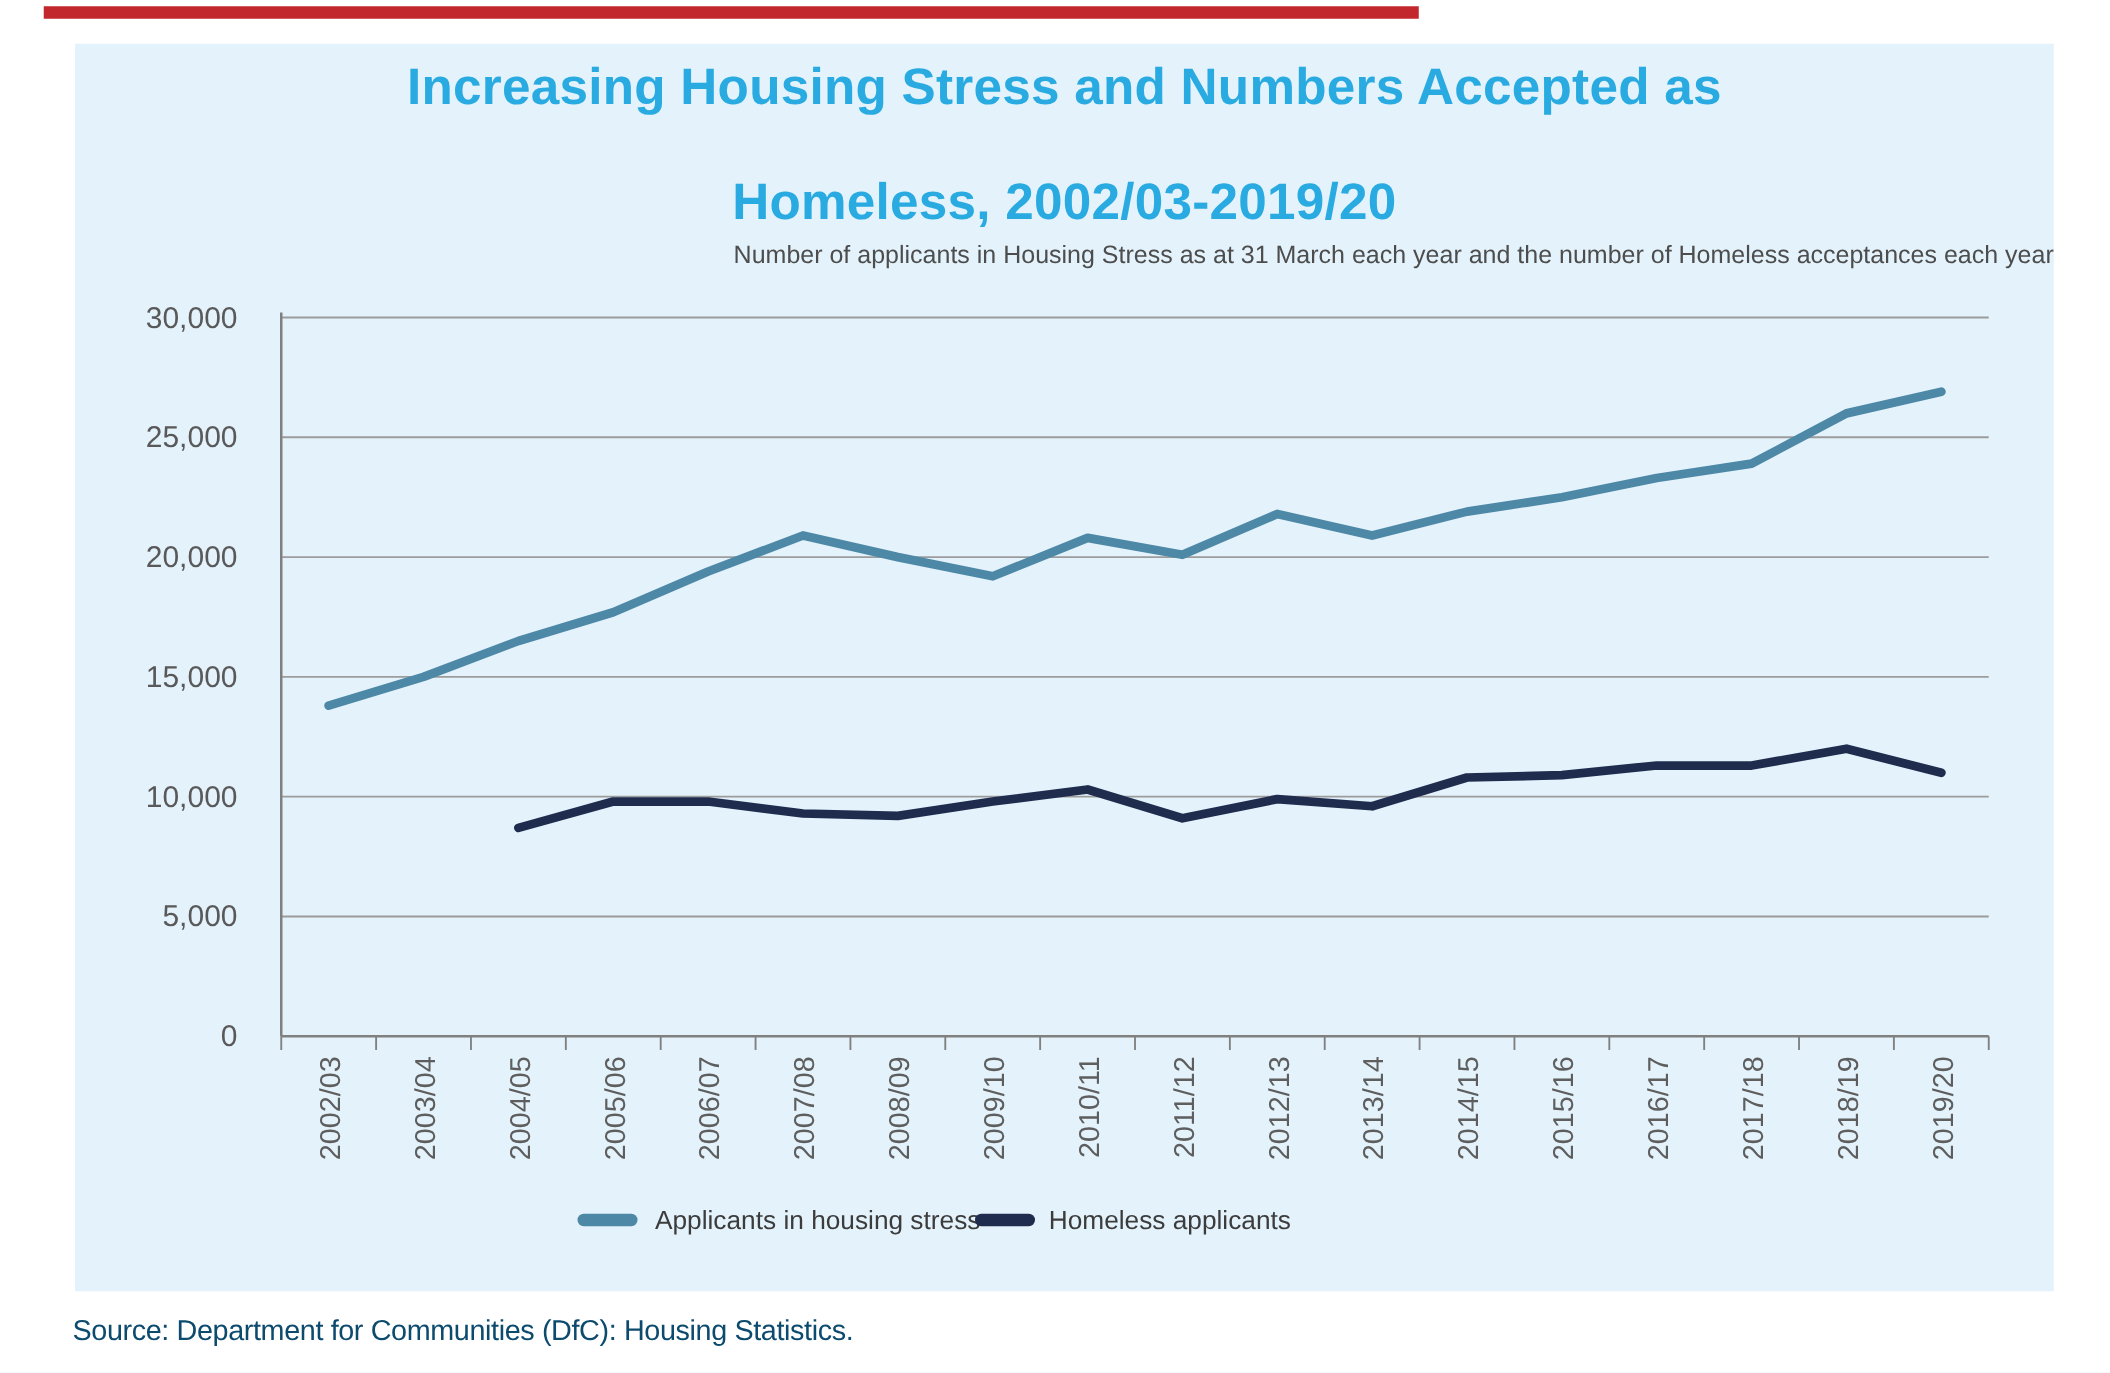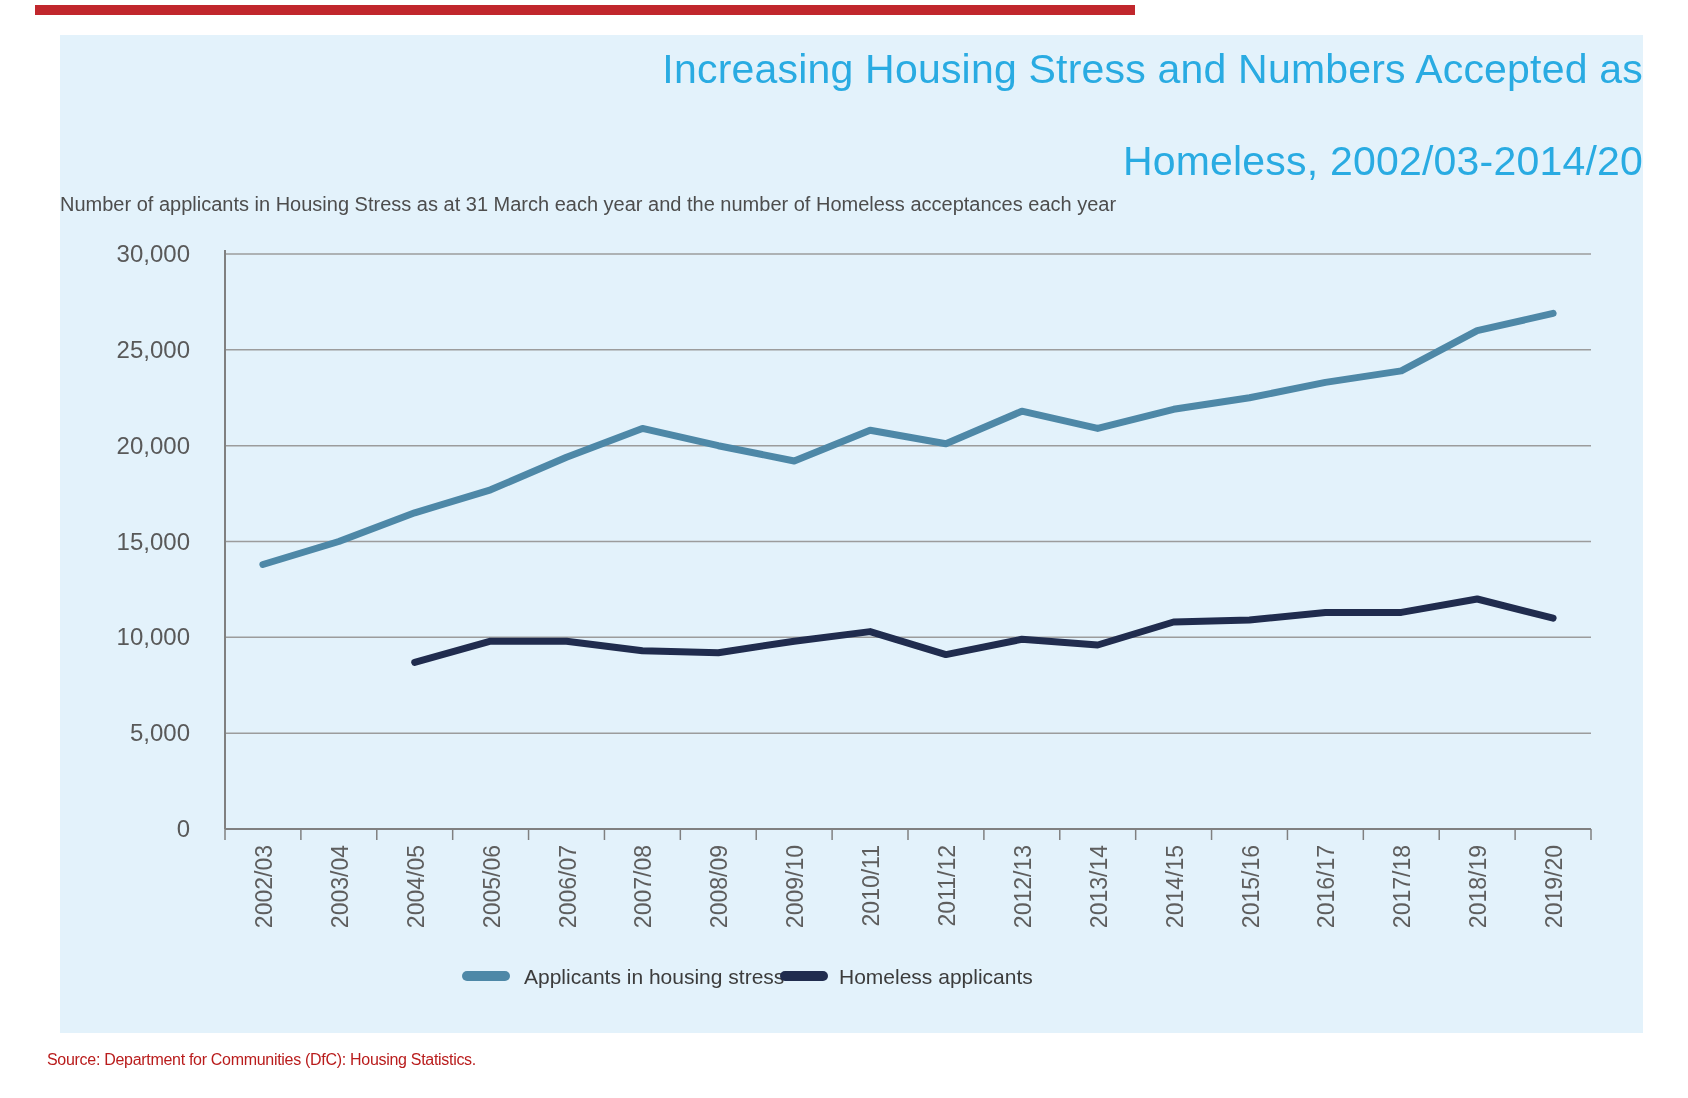--- a/index.html
+++ b/index.html
@@ -3,47 +3,47 @@
 <meta charset="utf-8">
 <style>
   html,body{margin:0;padding:0;}
   body{
     width:1688px;height:1098px;background:#ffffff;overflow:hidden;position:relative;
     font-family:"Liberation Sans", sans-serif;
   }
   .red-bar{position:absolute;left:35px;top:5px;width:1100px;height:10px;background:#C1272D;}
   .panel{position:absolute;left:60px;top:35px;width:1583px;height:998px;background:#E3F2FB;}
   .title-line{
-    position:absolute;left:0;width:100%;text-align:right;
-    font-size:41px;font-weight:normal;color:#29ABE2;letter-spacing:.2px;
+    position:absolute;left:0;width:100%;text-align:center;
+    font-size:41px;font-weight:bold;color:#29ABE2;letter-spacing:.2px;
   }
   .title-1{top:11px;}
   .title-2{top:103px;}
   .subtitle{
-    position:absolute;left:0;top:158px;width:100%;text-align:left;
+    position:absolute;left:0;top:158px;width:100%;text-align:right;
     font-size:20px;color:#4D4D4D;
   }
   .plot-svg{position:absolute;left:0;top:180px;}
   .plot-svg text{font-family:"Liberation Sans", sans-serif;}
   .ylab{font-size:24px;fill:#595959;}
   .xlab{font-size:23px;fill:#5E5E5E;}
   .legend-swatch{position:absolute;width:48px;height:10px;border-radius:5px;}
   .legend-label{position:absolute;font-size:21px;color:#3C3C3C;line-height:24px;}
   .source-note{
-    position:absolute;left:47px;top:1051px;font-size:16px;color:#b91c1c;letter-spacing:-.3px;
+    position:absolute;left:58px;top:1051px;font-size:23px;color:#0c4a6e;letter-spacing:-.3px;
   }
 </style>
 </head>
 <body>
 
 <div class="red-bar" style="background: rgb(193, 39, 45);"></div>
 
 <div class="panel" style="background: rgb(227, 242, 251);">
   <div class="title-line title-1" style="color: rgb(41, 171, 226);">Increasing Housing Stress and Numbers Accepted as</div>
-  <div class="title-line title-2" style="color: rgb(41, 171, 226);">Homeless, 2002/03-2014/20</div>
+  <div class="title-line title-2" style="color: rgb(41, 171, 226);">Homeless, 2002/03-2019/20</div>
   <div class="subtitle">Number of applicants in Housing Stress as at 31 March each year and the number of Homeless acceptances each year</div>
 
   <svg id="plot" class="plot-svg" width="1583" height="760">
       <line x1="165" y1="614" x2="1531" y2="614" stroke="#808080" stroke-width="2"></line>
       <text x="130" y="622" text-anchor="end" class="ylab">0</text>
       <line x1="165" y1="518.1666666666666" x2="1531" y2="518.1666666666666" stroke="#9C9C9C" stroke-width="1.5"></line>
       <text x="130" y="526.1666666666666" text-anchor="end" class="ylab">5,000</text>
       <line x1="165" y1="422.33333333333337" x2="1531" y2="422.33333333333337" stroke="#9C9C9C" stroke-width="1.5"></line>
       <text x="130" y="430.33333333333337" text-anchor="end" class="ylab">10,000</text>
       <line x1="165" y1="326.5" x2="1531" y2="326.5" stroke="#9C9C9C" stroke-width="1.5"></line>

